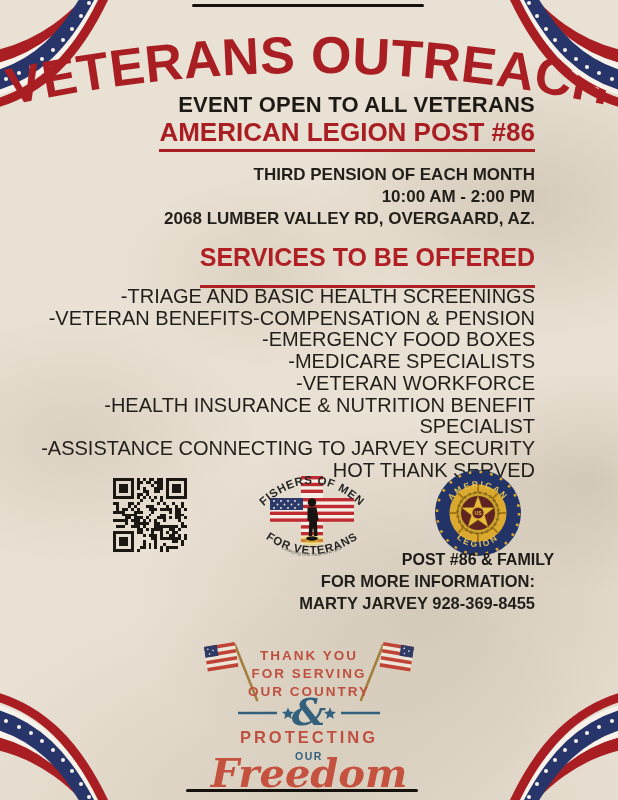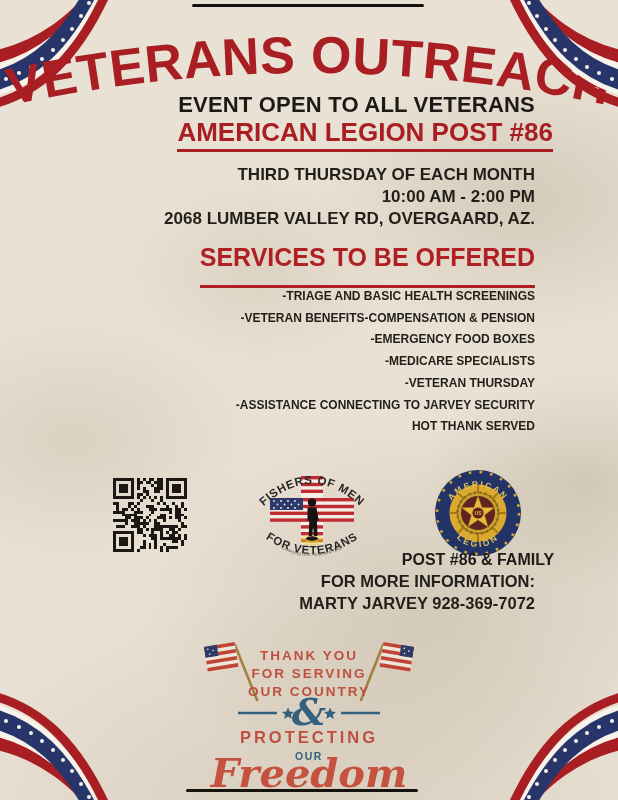--- a/index.html
+++ b/index.html
@@ -12,26 +12,26 @@
       radial-gradient(ellipse 260px 180px at 12% 55%, rgba(186,172,150,.30), transparent 70%),
       radial-gradient(ellipse 420px 260px at 70% 76%, rgba(170,155,132,.33), transparent 72%),
       radial-gradient(ellipse 200px 140px at 42% 34%, rgba(205,193,173,.45), transparent 70%),
       radial-gradient(ellipse 240px 160px at 95% 60%, rgba(166,150,126,.30), transparent 70%),
       radial-gradient(ellipse 500px 300px at 50% 102%, rgba(168,152,128,.28), transparent 75%);
   }
   .abs{position:absolute;}
   .ctr{left:16px; width:519px; text-align:right;}
   .rule{height:3px; background:#15120e; border-radius:2px;}
   .subtitle{top:92px; font-size:22px; font-weight:bold; color:#1d1a16; letter-spacing:.2px;}
-  .org{top:117px; font-size:26px; font-weight:bold; color:#a91e22;margin-left:18px;}
+  .org{top:117px; font-size:26px; font-weight:bold; color:#a91e22;}
   .org span{display:inline-block; border-bottom:3px solid #a91e22; padding-bottom:1px;}
   .event{top:164px; font-size:17px; font-weight:bold; color:#221f1a; line-height:22px;}
   .svc-head{top:243px; font-size:25px; font-weight:bold; color:#b01f24;}
   .svc-head span{display:inline-block; border-bottom:3px solid #b01f24; padding-bottom:13px;}
-  .svc-list{top:286px; font-size:12px; font-weight:bold; color:#221f1a; line-height:21.7px;}
+  .svc-list{top:286px; font-size:20px; font-weight:normal; color:#221f1a; line-height:21.7px;}
   .contact{top:570px; font-size:16.5px; font-weight:bold; color:#221f1a; line-height:22px;}
   .legion-cap{left:398px; top:551px; width:160px; text-align:center; font-size:16px; font-weight:bold; color:#1d1b18;}
   .ribbon{position:absolute; width:128px; height:118px; pointer-events:none;}
   .rib-tl{top:-2px; left:-2px;}
   .rib-tr{top:-2px; right:-2px; transform:scaleX(-1);}
   .rib-bl{bottom:-2px; left:-2px; transform:scaleY(-1);}
   .rib-br{bottom:-2px; right:-2px; transform:scale(-1,-1);}
   .title-svg{top:0; left:0;}
   svg text{font-family:"Liberation Sans", sans-serif;}
   .script-text{font-family:"DejaVu Serif", serif; font-style:italic;}
@@ -68,33 +68,34 @@
       </defs>
     <text font-size="52" font-weight="bold" fill="#a91e22" letter-spacing="0.5" text-anchor="middle">
       <textPath href="#arc-title" startOffset="50%">VETERANS OUTREACH</textPath>
     </text>
   </svg>
 
   <div class="abs ctr subtitle">EVENT OPEN TO ALL VETERANS</div>
   <div class="abs ctr org"><span>AMERICAN LEGION POST #86</span></div>
 
   <div class="abs ctr event">
-    <div>THIRD THURSDAY OF EACH MONTH</div>
+    <div>THIRD PENSION OF EACH MONTH</div>
     <div>10:00 AM - 2:00 PM</div>
     <div>2068 LUMBER VALLEY RD, OVERGAARD, AZ.</div>
   </div>
 
   <div class="abs ctr svc-head"><span>SERVICES TO BE OFFERED</span></div>
 
   <div class="abs ctr svc-list">
     <div>-TRIAGE AND BASIC HEALTH SCREENINGS</div>
     <div>-VETERAN BENEFITS-COMPENSATION &amp; PENSION</div>
     <div>-EMERGENCY FOOD BOXES</div>
     <div>-MEDICARE SPECIALISTS</div>
-    <div>-VETERAN THURSDAY</div>
+    <div>-VETERAN WORKFORCE</div>
+    <div>-HEALTH INSURANCE &amp; NUTRITION BENEFIT SPECIALIST</div>
     <div>-ASSISTANCE CONNECTING TO JARVEY SECURITY</div>
     <div>HOT THANK SERVED</div>
   </div>
 
   <div class="abs" style="left:113px; top:478px; width:74px; height:74px;"><svg width="74" height="74" viewBox="0 0 25 25" shape-rendering="crispEdges">
         <rect x="0" y="0" width="1" height="1" fill="#1b1814"></rect>
         <rect x="1" y="0" width="1" height="1" fill="#1b1814"></rect>
         <rect x="2" y="0" width="1" height="1" fill="#1b1814"></rect>
         <rect x="3" y="0" width="1" height="1" fill="#1b1814"></rect>
         <rect x="4" y="0" width="1" height="1" fill="#1b1814"></rect>
@@ -486,21 +487,21 @@
     </text>
     <text font-size="8.5" font-weight="bold" fill="#e5c257" letter-spacing="2.5" text-anchor="middle">
       <textPath href="#p-leg-bot" startOffset="50%">LEGION</textPath>
     </text>
   </svg>
 
   <div class="abs legion-cap">POST #86 &amp; FAMILY</div>
 
   <div class="abs ctr contact">
     <div>FOR MORE INFORMATION:</div>
-    <div>MARTY JARVEY 928-369-7072</div>
+    <div>MARTY JARVEY 928-369-8455</div>
   </div>
 
   <svg class="abs" style="left:178px; top:638px;" width="262" height="158" viewBox="0 0 262 158">
 
     <g>
       <line x1="57" y1="7" x2="79" y2="62" stroke="#a3803e" stroke-width="2.6" stroke-linecap="round"></line>
       <g transform="rotate(-9 57 7)">
         <rect x="26" y="4" width="31" height="25" fill="#ece5d8"></rect>
         <g fill="#bf4436">
           <rect x="26" y="4" width="31" height="3.6"></rect>

